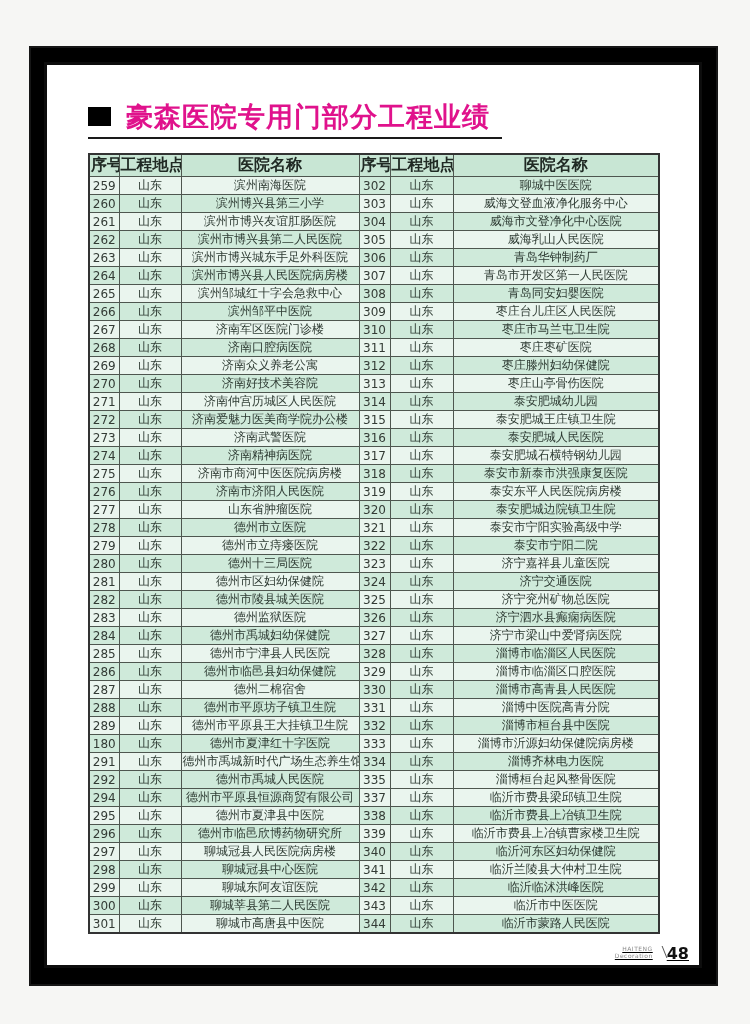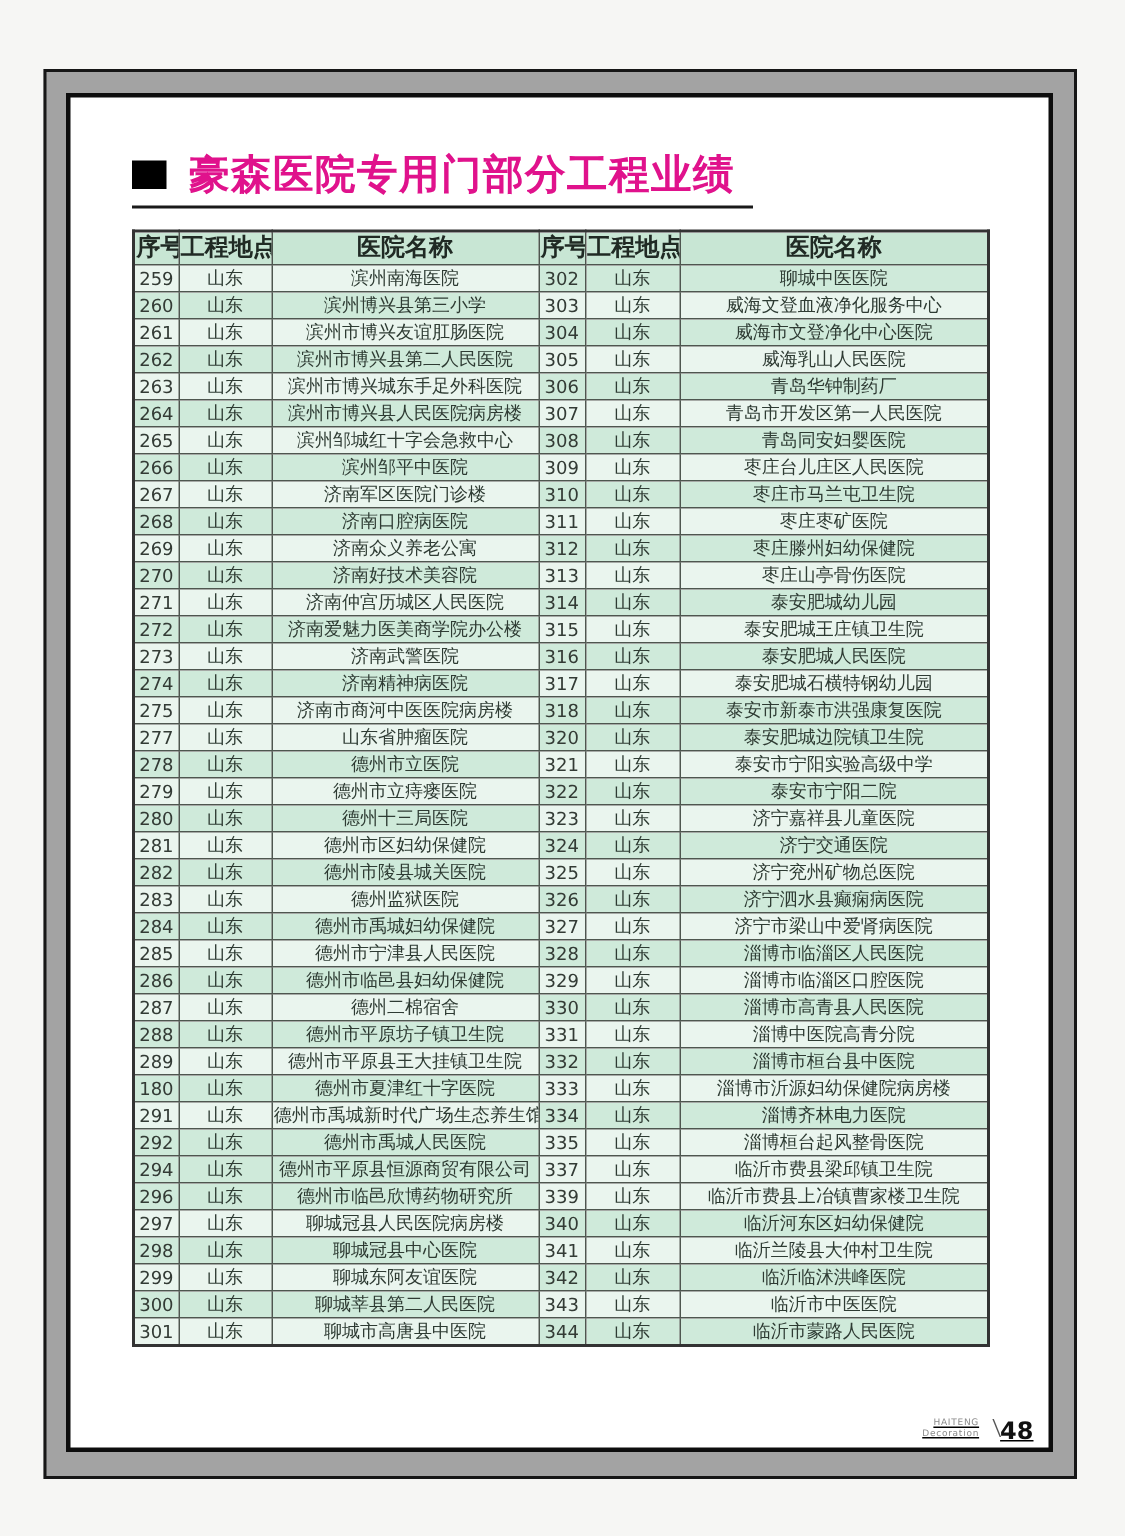--- a/index.html
+++ b/index.html
@@ -7,21 +7,21 @@
     width:750px; height:1024px;
     background:#f6f6f4;
     font-family:"DejaVu Sans", sans-serif;
     position:relative;
     overflow:hidden;
   }
   .outer-frame {
     position:absolute; left:29px; top:46px;
     width:685px; height:936px;
     border:2px solid #161616;
-    background:#a3a3a3;
+    background:#000000;
   }
   .inner-frame {
     position:absolute; left:13px; top:14px; right:14px; bottom:16px;
     border:3px solid #0d0d0d;
     background:#ffffff;
   }
   .title-block {
     position:absolute; left:41px; top:38px;
     display:flex; align-items:center;
     border-bottom:2px solid #1a1a1a;
@@ -250,20 +250,28 @@
           </tr>
           <tr>
             <td class="no shade-light">275</td>
             <td class="loc shade-light">山东</td>
             <td class="name shade-light">济南市商河中医医院病房楼</td>
             <td class="no shade-green">318</td>
             <td class="loc shade-green">山东</td>
             <td class="name shade-green">泰安市新泰市洪强康复医院</td>
           </tr>
           <tr>
+            <td class="no shade-green">276</td>
+            <td class="loc shade-green">山东</td>
+            <td class="name shade-green">济南市济阳人民医院</td>
+            <td class="no shade-light">319</td>
+            <td class="loc shade-light">山东</td>
+            <td class="name shade-light">泰安东平人民医院病房楼</td>
+          </tr>
+          <tr>
             <td class="no shade-light">277</td>
             <td class="loc shade-light">山东</td>
             <td class="name shade-light">山东省肿瘤医院</td>
             <td class="no shade-green">320</td>
             <td class="loc shade-green">山东</td>
             <td class="name shade-green">泰安肥城边院镇卫生院</td>
           </tr>
           <tr>
             <td class="no shade-green">278</td>
             <td class="loc shade-green">山东</td>
@@ -384,20 +392,28 @@
             <td class="loc shade-light">山东</td>
             <td class="name shade-light">淄博桓台起风整骨医院</td>
           </tr>
           <tr>
             <td class="no shade-green">294</td>
             <td class="loc shade-green">山东</td>
             <td class="name shade-green">德州市平原县恒源商贸有限公司</td>
             <td class="no shade-light">337</td>
             <td class="loc shade-light">山东</td>
             <td class="name shade-light">临沂市费县梁邱镇卫生院</td>
+          </tr>
+          <tr>
+            <td class="no shade-light">295</td>
+            <td class="loc shade-light">山东</td>
+            <td class="name shade-light">德州市夏津县中医院</td>
+            <td class="no shade-green">338</td>
+            <td class="loc shade-green">山东</td>
+            <td class="name shade-green">临沂市费县上冶镇卫生院</td>
           </tr>
           <tr>
             <td class="no shade-green">296</td>
             <td class="loc shade-green">山东</td>
             <td class="name shade-green">德州市临邑欣博药物研究所</td>
             <td class="no shade-light">339</td>
             <td class="loc shade-light">山东</td>
             <td class="name shade-light">临沂市费县上冶镇曹家楼卫生院</td>
           </tr>
           <tr>

